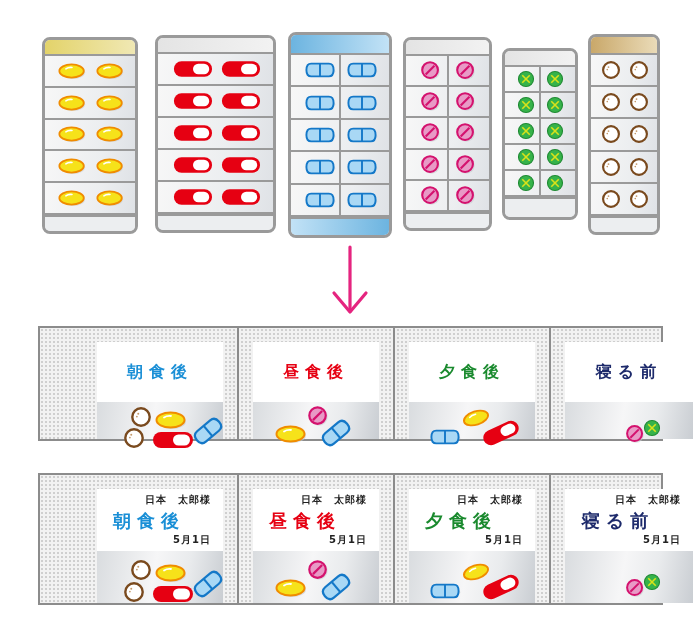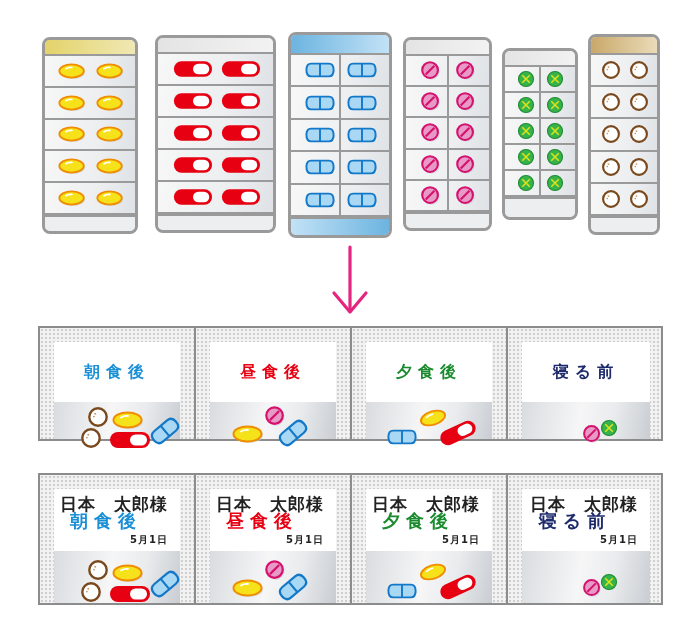--- a/index.html
+++ b/index.html
@@ -8,26 +8,26 @@
   .pack { position:absolute; border:3px solid #9a9a9a; border-radius:8px; background:linear-gradient(180deg,#f4f4f4,#e6e7ea); box-sizing:border-box; overflow:hidden; }
   .pack-top { position:absolute; left:0; right:0; top:0; height:14px; border-bottom:2px solid #9a9a9a; }
   .pack-bottom { position:absolute; left:0; right:0; bottom:0; height:14px; border-top:2px solid #9a9a9a; }
   .pack-row { position:absolute; left:0; right:0; border-bottom:2px solid #9a9a9a; background:linear-gradient(100deg,#f7f7f7 0%,#eceef0 60%,#dfe2e6 100%); }
   .cell-div { position:absolute; top:0; bottom:0; width:2px; background:#9a9a9a; }
   .pill { position:absolute; }
   .strip { position:absolute; left:38px; width:625px; border:2px solid #8c8c8c; box-sizing:border-box;
     background-color:#f2f2f2;
     background-image:radial-gradient(#cfcfcf 0.9px, transparent 1px);
     background-size:4px 4px; }
-  .slot { position:absolute; top:0; bottom:0; width:156px; box-sizing:border-box; border-right:2px solid #8c8c8c; }
+  .slot { position:absolute; top:0; bottom:0; width:156px; box-sizing:border-box; border-right:2px solid #8c8c8c;margin-left:43px; }
   .slot:last-child { border-right:none; }
   .label-card { position:absolute; left:14px; right:14px; top:14px; background:#ffffff; }
   .pill-tray { position:absolute; left:14px; right:14px; bottom:0; background:linear-gradient(100deg,#d9dcdf 0%,#f6f6f7 45%,#e9ebed 70%,#c9cdd2 100%); }
   .title { position:absolute; left:0; right:0; text-align:center; font-size:16px; letter-spacing:6px; font-weight:bold; }
-  .name { position:absolute; right:12px; font-size:17px; font-weight:bold; color:#222; letter-spacing:1px; }
+  .name { position:absolute; right:12px; font-size:10px; font-weight:bold; color:#222; letter-spacing:1px; }
   .date { position:absolute; right:12px; font-size:10px; font-weight:bold; color:#222; letter-spacing:1px; }
 </style>
 </head>
 <body>
 
 <svg width="0" height="0" style="position:absolute">
   <defs>
     <symbol id="p-yellow" viewBox="0 0 32 20">
       <ellipse cx="17" cy="11.5" rx="14" ry="7.5" fill="#c8cbd0" opacity="0.6"></ellipse>
       <ellipse cx="15.5" cy="10" rx="14" ry="7.5" fill="#f6e21a" stroke="#f08c00" stroke-width="2"></ellipse>

